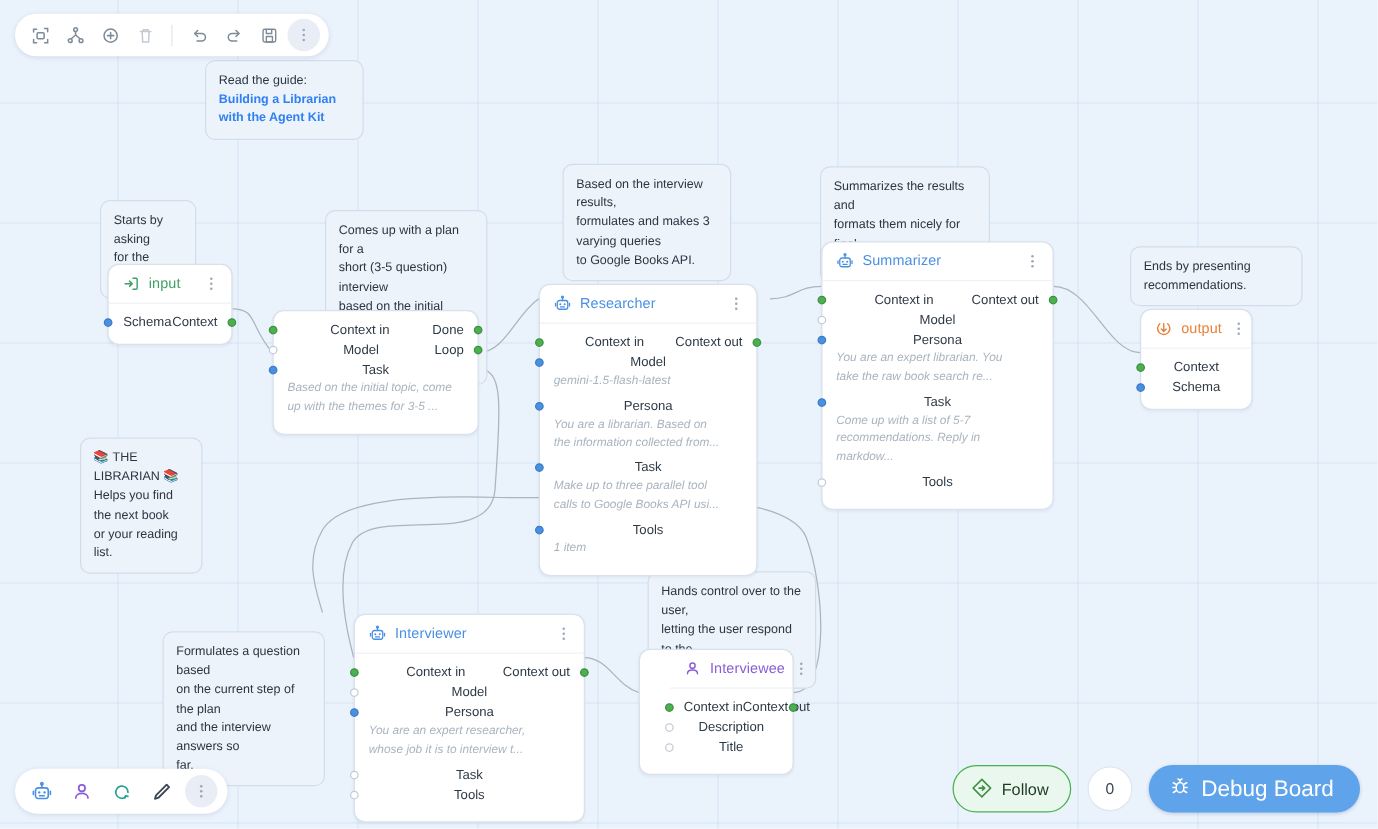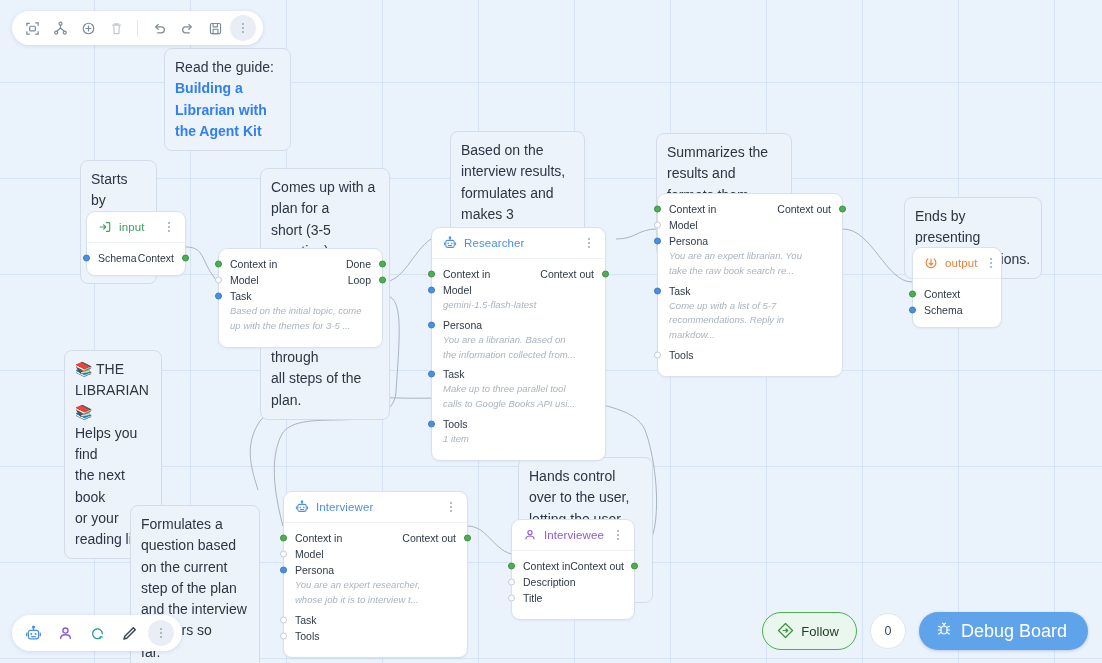--- a/index.html
+++ b/index.html
@@ -64,21 +64,21 @@
   .node-body { padding: 7px 0 9px 0; }
   .prow {
     position: relative;
     display: flex;
     align-items: baseline;
     padding: 2px 11px 2px 11px;
     font-size: 10.5px;
     color: #2e3a46;
     white-space: nowrap;
   }
-  .prow .pleft { flex: 1; }
+  .prow .pleft { flex: 1; text-align: center; }
   .prow .pright { color: #2e3a46; }
   .subtext {
     font-size: 9.5px;
     font-style: italic;
     color: #a9b4bf;
     line-height: 1.45;
     padding: 0 11px 1px 11px;
     white-space: nowrap;
   }
   .sub-gap { height: 4px; }
@@ -97,21 +97,21 @@
   .dot.blue   { background: #4a90e2; border: 1px solid #3d7cc4; }
   .dot.hollow { background: #ffffff; border: 1px solid #c3ccd6; }
 
   
   .note {
     position: absolute;
     background: #edf3fb;
     border: 1px solid #d3dde9;
     border-radius: 8px;
     padding: 8px 10px;
-    font-size: 14px;
+    font-size: 10px;
     line-height: 1.52;
     color: #2b3642;
     z-index: 4;
   }
   .note a { color: #2f80f0; font-weight: bold; text-decoration: none; }
 
   
   #toolbar {
     position: absolute;
     left: 12px; top: 11px;
@@ -396,20 +396,38 @@
       <div class="prow">
         <span class="dot left blue"></span>
         <span class="pleft">Tools</span>
       </div>
       <div class="subtext">1 item</div>
       <div class="sub-gap"></div>
     </div>
   </div>
 
   <div class="node" style="left:657px; top:193px; width:186px;">
+    <div class="node-head">
+      <span class="node-icon">
+        <svg width="14" height="14" viewBox="0 0 16 16" fill="none" stroke="#4a90e2" stroke-width="1.2" stroke-linecap="round" stroke-linejoin="round">
+          <rect x="3.2" y="5" width="9.6" height="8" rx="2"></rect>
+            <path d="M8 2.3v2.7"></path>
+            <circle cx="8" cy="1.9" r="0.9"></circle>
+          <circle cx="6" cy="8.4" r="0.9" fill="#4a90e2" stroke="none"></circle>
+            <circle cx="10" cy="8.4" r="0.9" fill="#4a90e2" stroke="none"></circle>
+          <path d="M6.2 10.9h3.6M1.6 7.6v2.4M14.4 7.6v2.4"></path>
+        </svg>
+      </span>
+      <span class="node-title" style="color:#4a90e2;">Summarizer</span>
+      <span class="kebab">
+          <i></i>
+          <i></i>
+          <i></i>
+        </span>
+    </div>
     <div class="node-body">
       <div class="prow">
         <span class="dot left green"></span>
         <span class="pleft">Context in</span>
         <span class="pright">Context out</span>
         <span class="dot right green"></span>
       </div>
       <div class="prow">
         <span class="dot left hollow"></span>
         <span class="pleft">Model</span>
@@ -506,21 +524,21 @@
         <span class="pleft">Task</span>
       </div>
       <div class="prow">
         <span class="dot left hollow"></span>
         <span class="pleft">Tools</span>
       </div>
       <div class="sub-gap"></div>
     </div>
   </div>
 
-  <div class="node" style="left:511px; top:519px; width:124px;">
+  <div class="node" style="left:511px; top:519px; width:124px;padding-left:24px;">
     <div class="node-head">
       <span class="node-icon">
         <svg width="14" height="14" viewBox="0 0 16 16" fill="none" stroke="#8a5cd6" stroke-width="1.3" stroke-linecap="round" stroke-linejoin="round">
           <circle cx="8" cy="5.2" r="2.4"></circle>
             <path d="M3.4 12.6c0-2.2 2.1-3.4 4.6-3.4s4.6 1.2 4.6 3.4"></path>
         </svg>
       </span>
       <span class="node-title" style="color:#8a5cd6;">Interviewee</span>
       <span class="kebab">
           <i></i>

